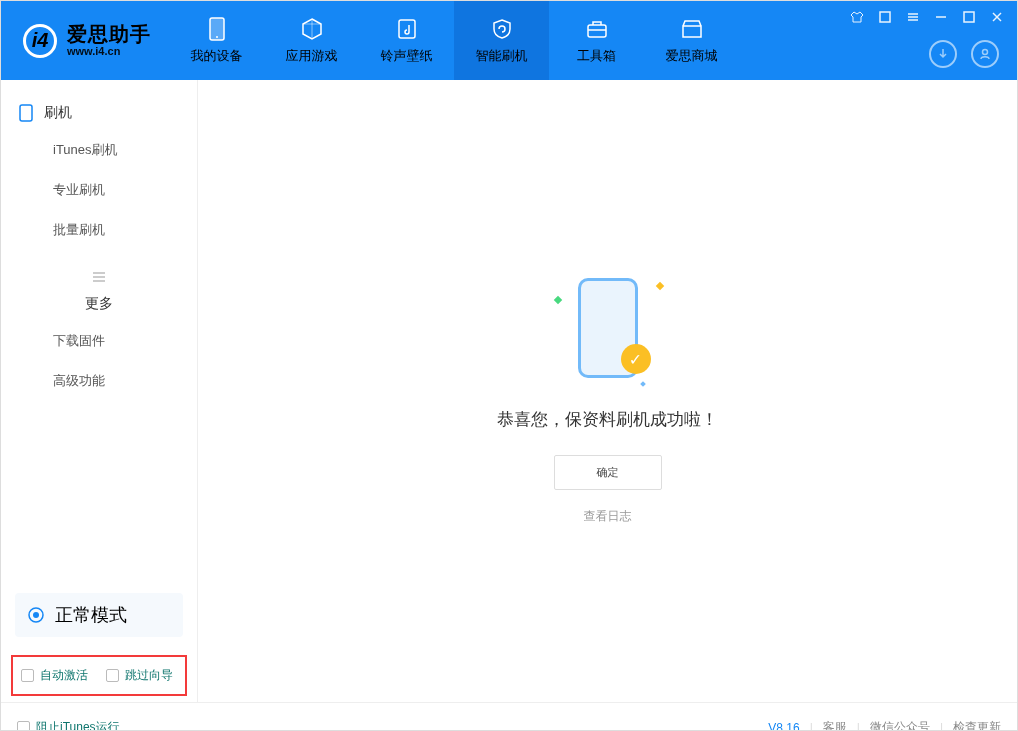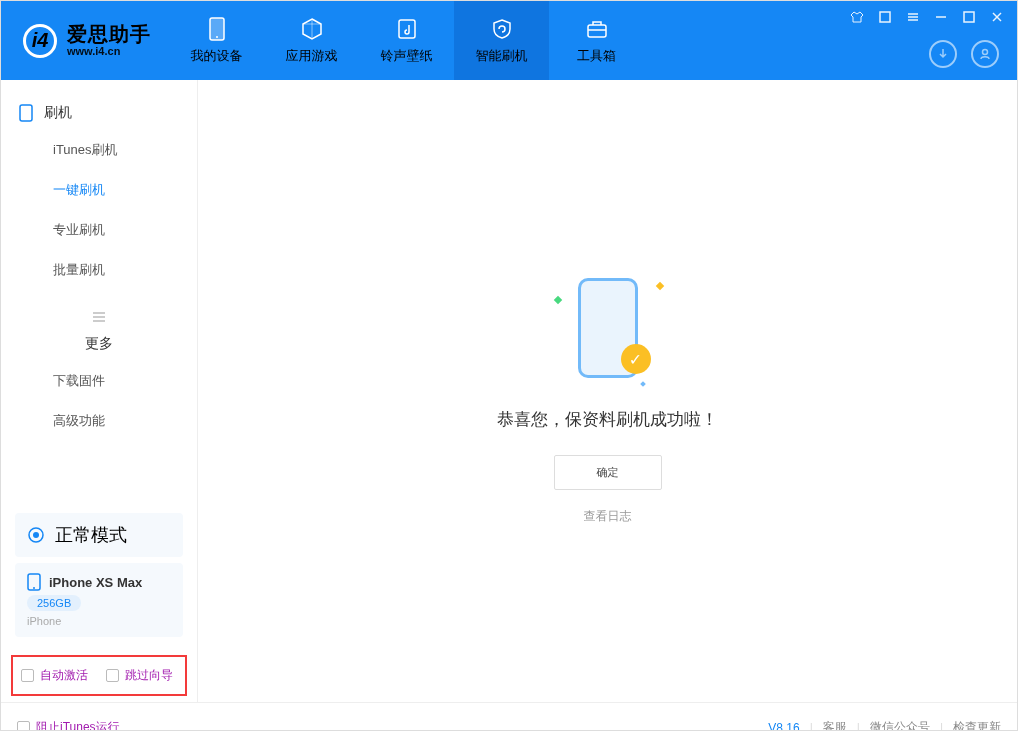--- a/index.html
+++ b/index.html
@@ -30,21 +30,21 @@
 .sb-item.active { color: #1587f5; }
 
 .sb-status-cards { margin-top: auto; }
 .status-card { background: #f5f9fd; margin: 6px 14px; border-radius: 4px; padding: 10px 12px; font-size: 18px; display: flex; align-items: center; gap: 10px; }
 .device-card { background: #f5f9fd; margin: 6px 14px; border-radius: 4px; padding: 10px 12px; }
 .device-name { font-size: 13px; font-weight: bold; color: #333; }
 .device-storage { display: inline-block; background: #e3f0fd; color: #1587f5; font-size: 11px; padding: 2px 10px; border-radius: 10px; margin-top: 4px; }
 .device-type { font-size: 11px; color: #aaa; margin-top: 4px; }
 
 .checkbox-row-highlight { border: 2px solid #f33a3a; margin: 12px 10px 6px; padding: 10px 8px; display: flex; gap: 18px; align-items: center; }
-.cb-item { display: flex; align-items: center; gap: 6px; font-size: 12px; color: #a21caf; cursor: pointer; }
+.cb-item { display: flex; align-items: center; gap: 6px; font-size: 12px; color: #0f766e; cursor: pointer; }
 .cb-box { width: 13px; height: 13px; border: 1px solid #bbb; border-radius: 2px; }
 
 .main-content { flex: 1; position: relative; display: flex; flex-direction: column; align-items: center; }
 .phone-illustration { margin-top: 195px; width: 130px; height: 105px; position: relative; display: flex; align-items: center; justify-content: center; }
 .phone-body { width: 60px; height: 100px; border: 3px solid #72baf9; border-radius: 10px; background: #eaf4fd; position: relative; }
 .phone-check { position: absolute; right: 22px; bottom: 6px; width: 30px; height: 30px; background: #fbbf24; border-radius: 50%; display: flex; align-items: center; justify-content: center; color: #fff; font-size: 16px; }
 .sparkle { position: absolute; width: 6px; height: 6px; background: #48d97f; transform: rotate(45deg); }
 .sparkle.s1 { left: 12px; top: 22px; }
 .sparkle.s2 { right: 10px; top: 8px; background: #fbbf24; }
 .sparkle.s3 { right: 28px; bottom: -6px; background: #72baf9; width: 4px; height: 4px; }
@@ -111,20 +111,28 @@
     <div class="nav-tab">
       <span class="nav-icon">
           <svg width="24" height="22" viewBox="0 0 24 22" fill="none">
             <rect x="3" y="7" width="18" height="12" rx="2" stroke="#fff" stroke-width="1.5" fill="none"></rect>
             <path d="M8 7 L8 4 L16 4 L16 7" stroke="#fff" stroke-width="1.5"></path>
             <line x1="3" y1="12" x2="21" y2="12" stroke="#fff" stroke-width="1.5"></line>
           </svg>
         </span>
       <span>工具箱</span>
     </div>
+    <div class="nav-tab">
+      <span class="nav-icon">
+          <svg width="24" height="22" viewBox="0 0 24 22" fill="none">
+            <path d="M3 8 L21 8 L21 19 L3 19 Z M3 8 L5 3 L19 3 L21 8" stroke="#fff" stroke-width="1.5" fill="none"></path>
+          </svg>
+        </span>
+      <span>爱思商城</span>
+    </div>
   </div>
 
   <div class="window-controls">
     <div class="wc-btn">
         <svg width="14" height="14" viewBox="0 0 14 14" stroke="#fff" fill="none">
           <path d="M4 2 L7 4 L10 2 L13 5 L11 7 L11 12 L3 12 L3 7 L1 5 Z"></path>
         </svg>
       </div>
     <div class="wc-btn">
         <svg width="14" height="14" viewBox="0 0 14 14" stroke="#fff" stroke-width="1.5">
@@ -173,21 +181,20 @@
 
 <div class="body-area">
   <div class="sidebar">
     <div class="sb-group-title">
       <svg width="14" height="18" viewBox="0 0 14 18">
           <rect x="1" y="1" width="12" height="16" rx="2" stroke="#1587f5" stroke-width="1.5" fill="none"></rect>
         </svg>
       <span>刷机</span>
     </div>
     <div class="sb-item">iTunes刷机</div>
-    <div class="sb-item active">一键刷机</div>
     <div class="sb-item">专业刷机</div>
     <div class="sb-item">批量刷机</div>
 
     <div class="sb-group-title" style="margin-top:12px;flex-direction:column;">
       <svg width="14" height="14" viewBox="0 0 14 14" stroke="#bbb" stroke-width="1.5">
           <line x1="1" y1="3" x2="13" y2="3"></line>
           <line x1="1" y1="7" x2="13" y2="7"></line>
           <line x1="1" y1="11" x2="13" y2="11"></line>
         </svg>
       <span>更多</span>
@@ -195,31 +202,20 @@
     <div class="sb-item">下载固件</div>
     <div class="sb-item">高级功能</div>
 
     <div class="sb-status-cards">
       <div class="status-card">
         <svg width="18" height="18" viewBox="0 0 18 18">
             <circle cx="9" cy="9" r="7" stroke="#1587f5" stroke-width="1.5" fill="none"></circle>
             <circle cx="9" cy="9" r="3" fill="#1587f5"></circle>
           </svg>
         <span>正常模式</span>
-      </div>
-      <div class="device-card">
-        <div style="display:flex;align-items:center;gap:8px;">
-          <svg width="14" height="18" viewBox="0 0 14 18">
-              <rect x="1" y="1" width="12" height="16" rx="2" stroke="#1587f5" stroke-width="1.5" fill="none"></rect>
-              <circle cx="7" cy="15" r="1" fill="#1587f5"></circle>
-            </svg>
-          <span class="device-name">iPhone XS Max</span>
-        </div>
-        <span class="device-storage">256GB</span>
-        <div class="device-type">iPhone</div>
       </div>
     </div>
 
     <div class="checkbox-row-highlight">
       <div class="cb-item">
         <span class="cb-box"></span>
         <span>自动激活</span>
       </div>
       <div class="cb-item">
         <span class="cb-box"></span>

